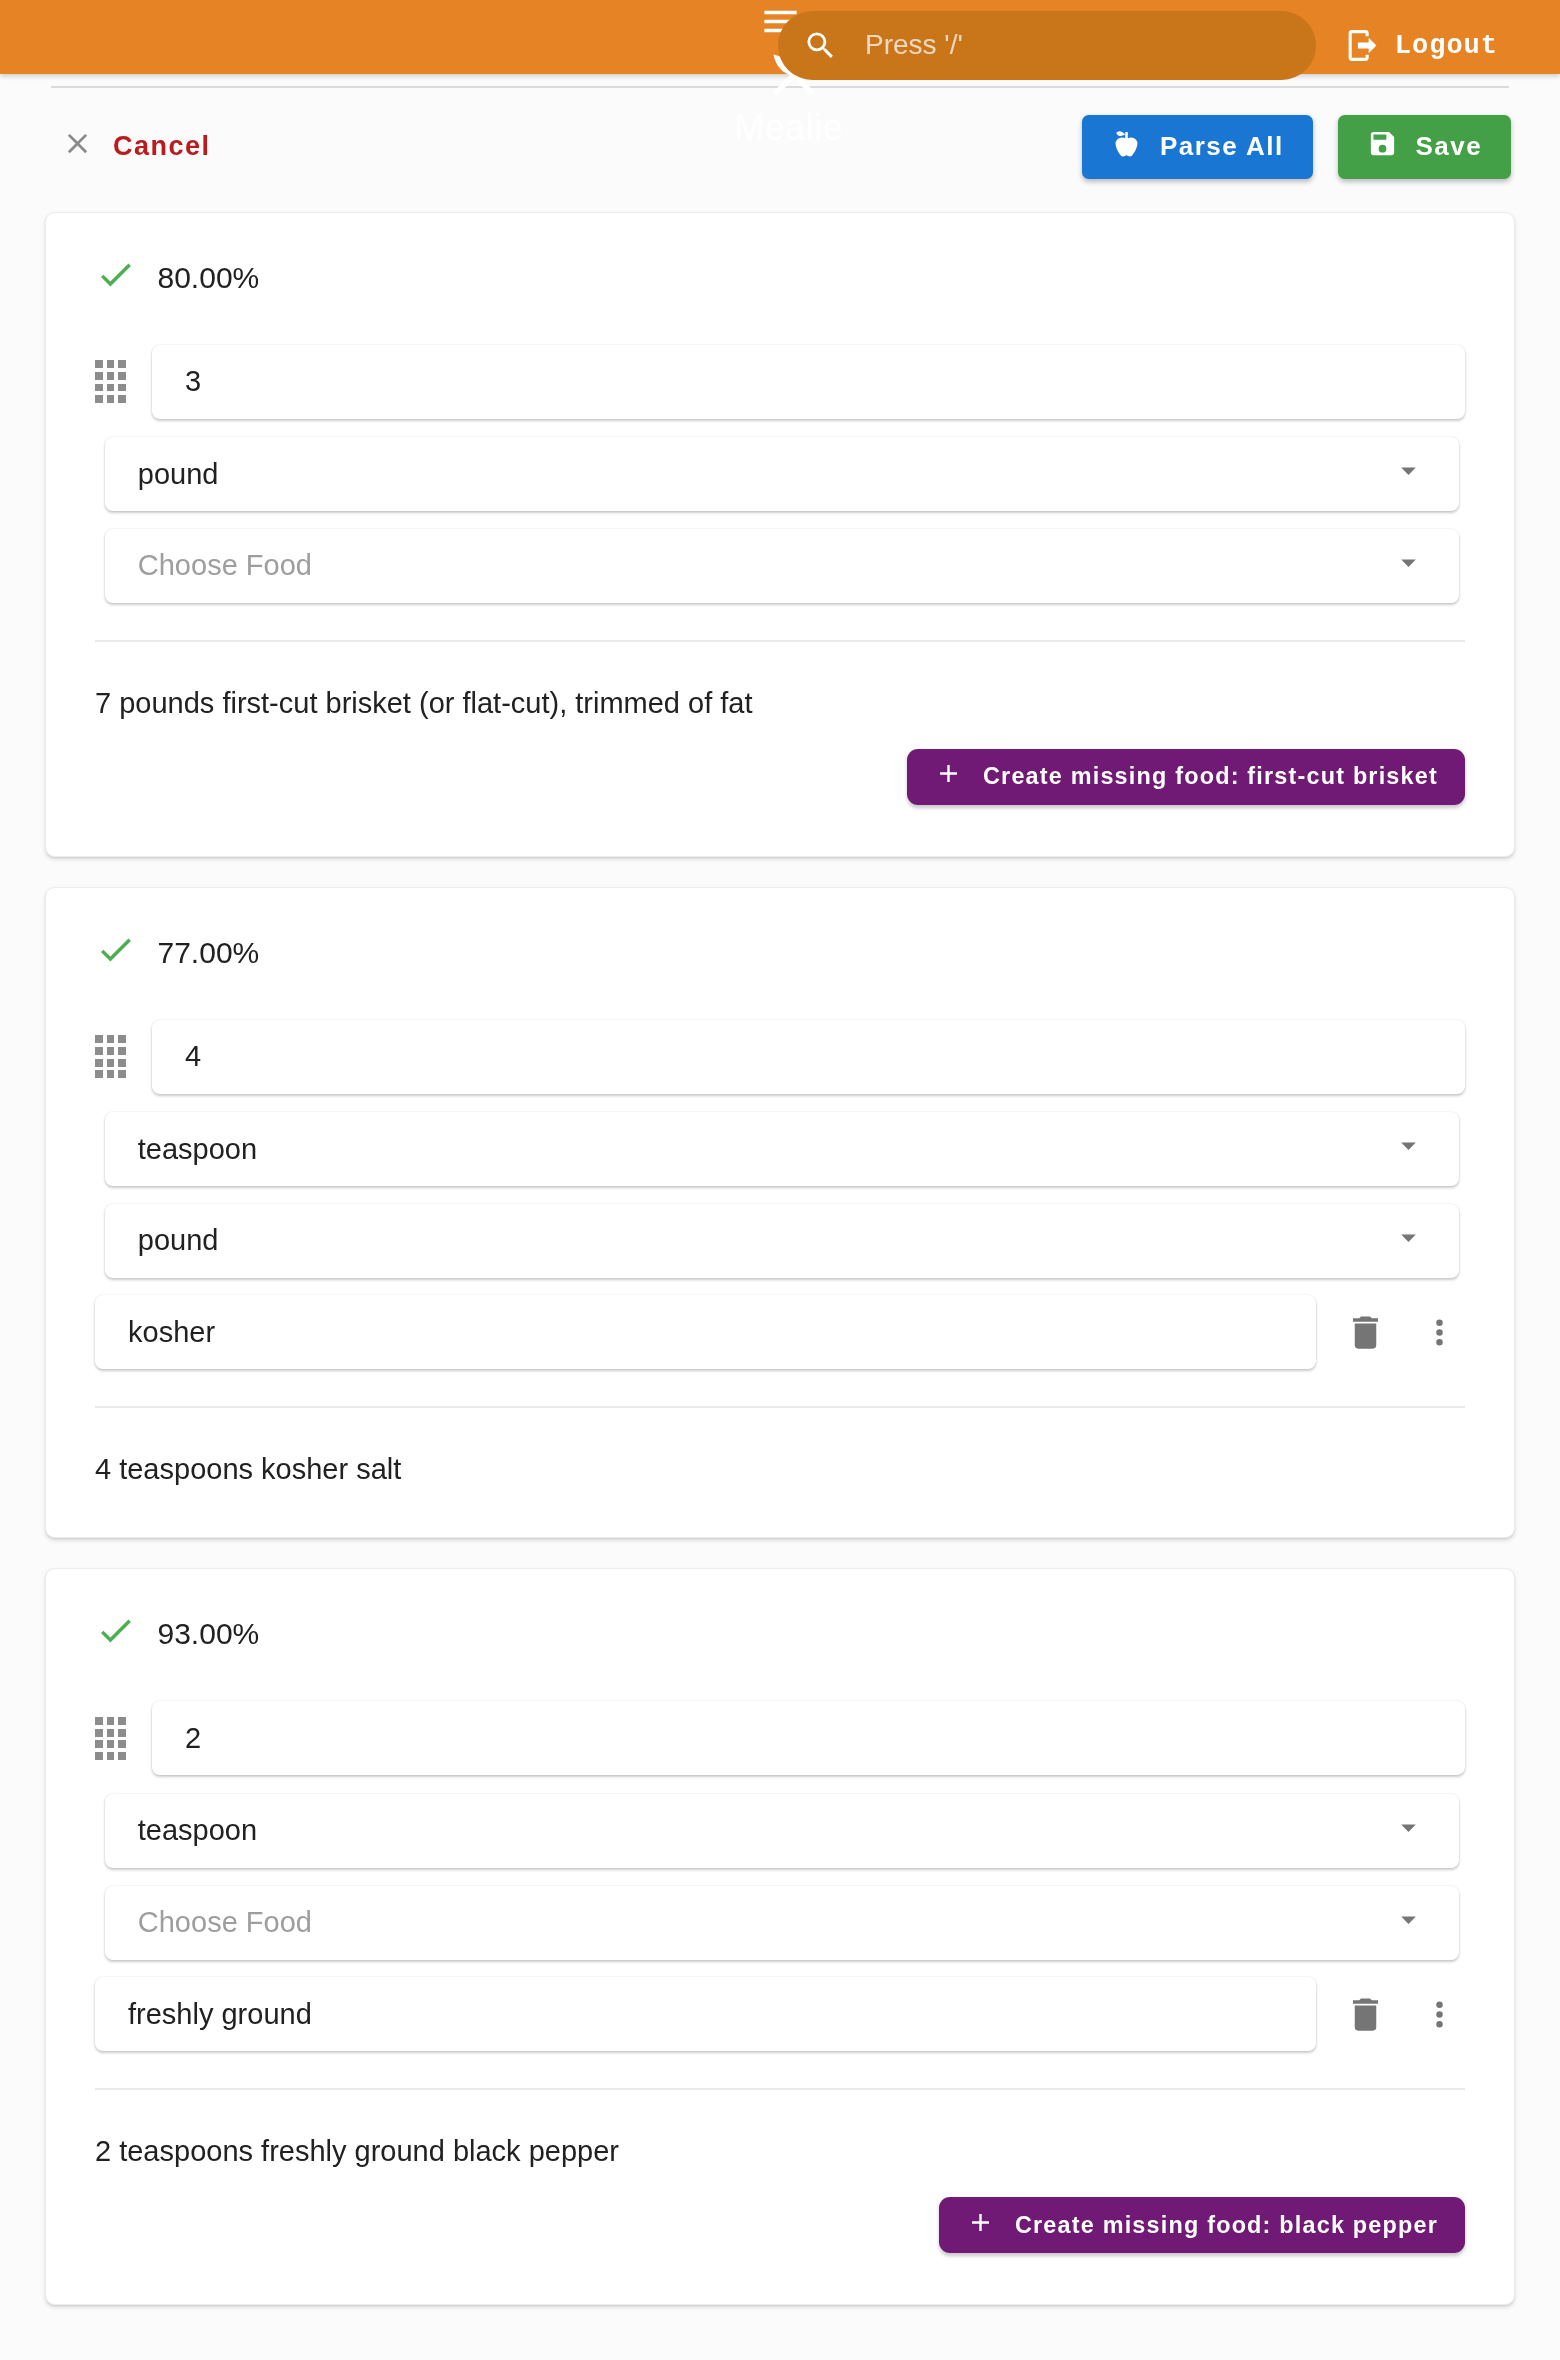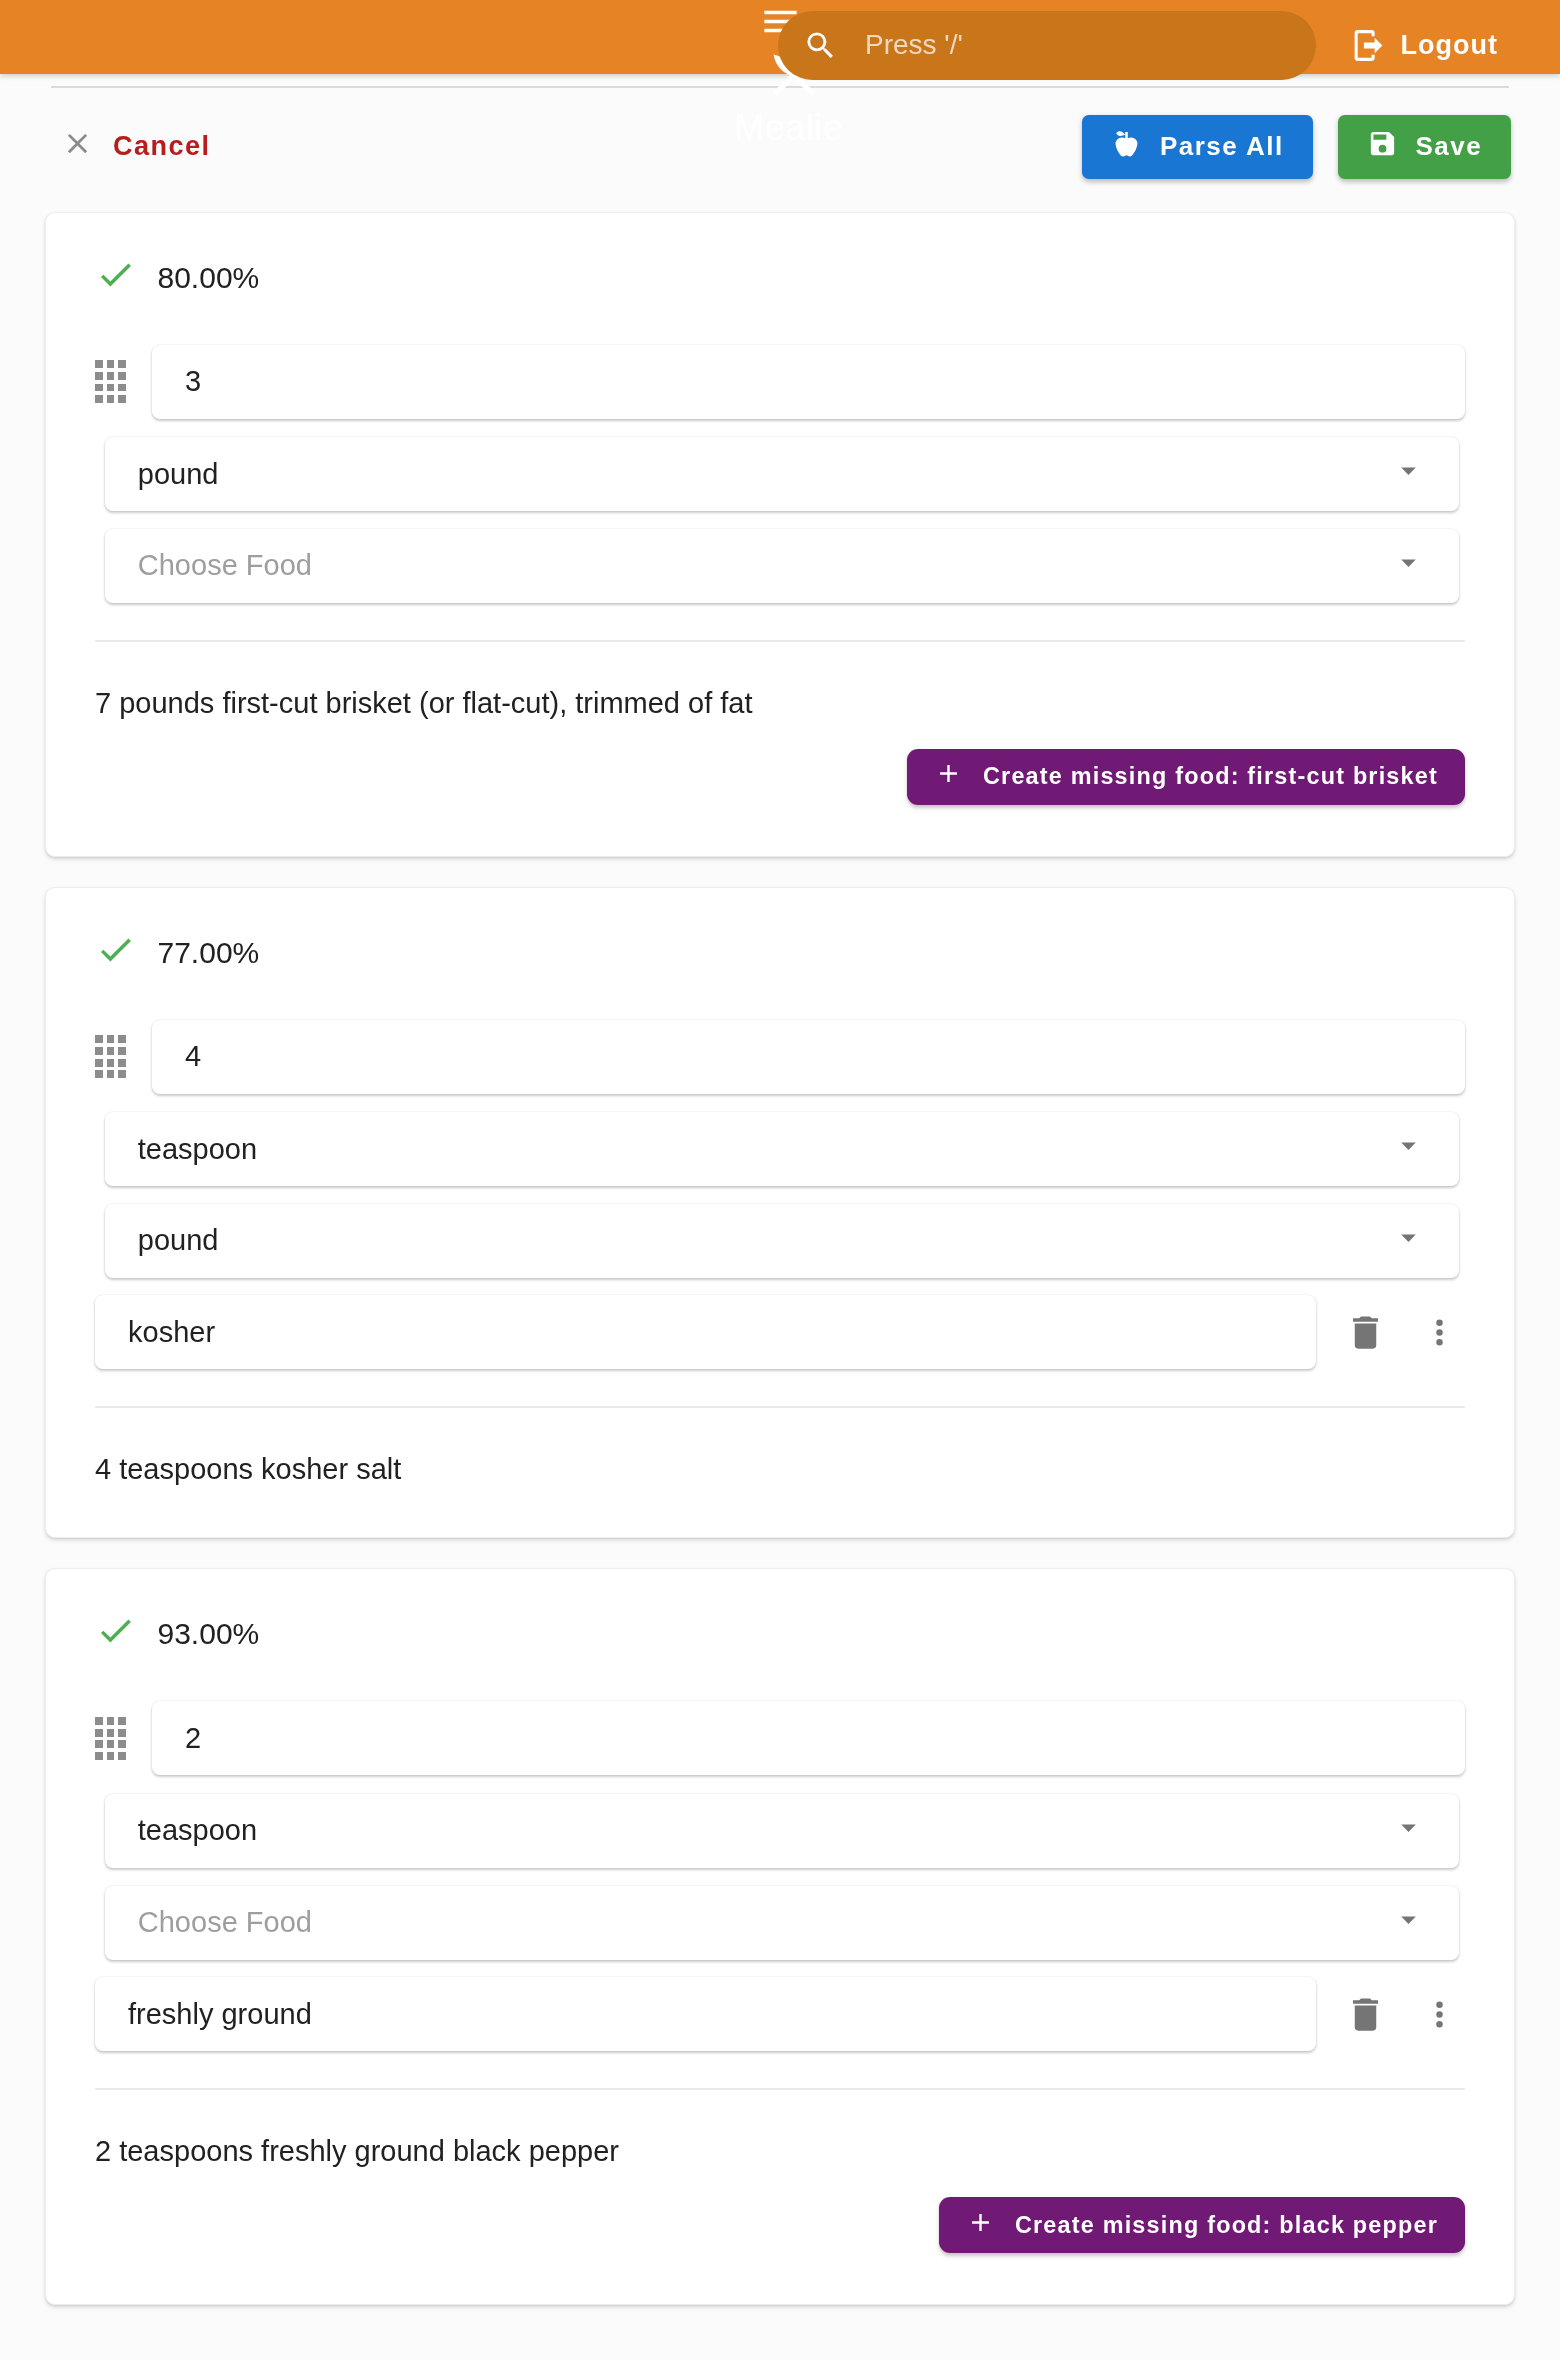--- a/index.html
+++ b/index.html
@@ -44,21 +44,21 @@
   }
   .search-pill input {
     flex: 1; background: transparent; border: none; outline: none;
     font-size: 28px; color: #fff; font-family: inherit;
   }
   .search-pill input::placeholder { color: rgba(255,255,255,0.72); }
   .logout {
     position: absolute; right: 62px; top: 0; height: 91px;
     display: flex; align-items: center; gap: 13.7px;
     background: transparent; border: none; cursor: pointer;
-    color: #fff; font-size: 27px; font-weight: bold; font-family: Liberation Sans, sans-serif;
+    color: #fff; font-size: 27px; font-weight: bold; font-family: Liberation Mono, monospace;
     letter-spacing: 1px;
   }
 
   
   .main { padding: 0 45px; }
   .top-divider { border: none; border-top: 2.9px solid #DBDBDB; margin: 11.7px 5.9px 0; }
 
   .toolbar {
     display: flex; align-items: center;
     margin: 27px 3.9px 33px;

